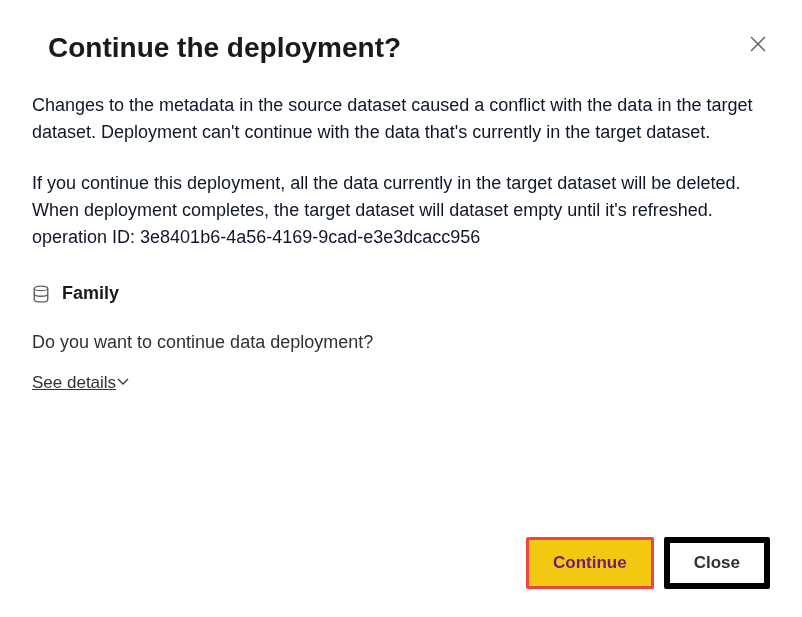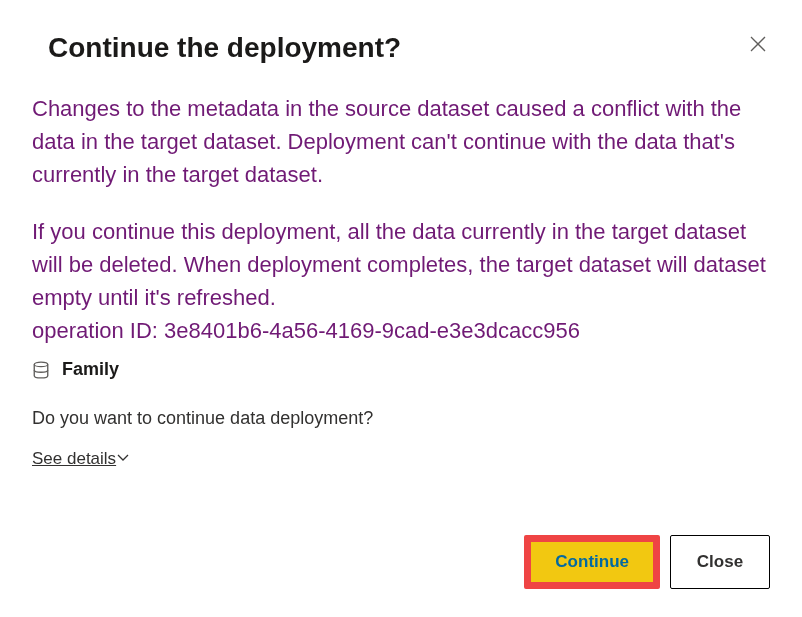--- a/index.html
+++ b/index.html
@@ -36,24 +36,24 @@
       color: #605e5c;
       display: flex;
       align-items: center;
       justify-content: center;
     }
     .close-btn svg {
       width: 16px;
       height: 16px;
     }
     .body-text {
-      font-size: 22px;
+      font-size: 18px;
       line-height: 1.5;
-      color: #701a75;
-      margin-bottom: 12px;
+      color: #0f172a;
+      margin-bottom: 32px;
     }
     .body-text p {
       margin-bottom: 0;
     }
     .body-text .para-gap {
       margin-bottom: 24px;
     }
     .dataset-row {
       display: flex;
       align-items: center;
@@ -105,26 +105,26 @@
       font-family: inherit;
       font-size: 17px;
       font-weight: 600;
       padding: 10px 24px;
       border-radius: 2px;
       cursor: pointer;
       min-width: 100px;
     }
     .btn-primary {
       background: #f2c811;
-      border: 7px solid #ef4444;
-      color: #0369a1;
+      border: 3px solid #ef4444;
+      color: #701a75;
     }
     .btn-secondary {
       background: #ffffff;
-      border: 1px solid #000000;
+      border: 6px solid #000000;
       color: #323130;
     }
   </style>
 </head>
 <body>
 
 
 
 <div class="dialog-header">
   <h1 class="dialog-title">Continue the deployment?</h1>

